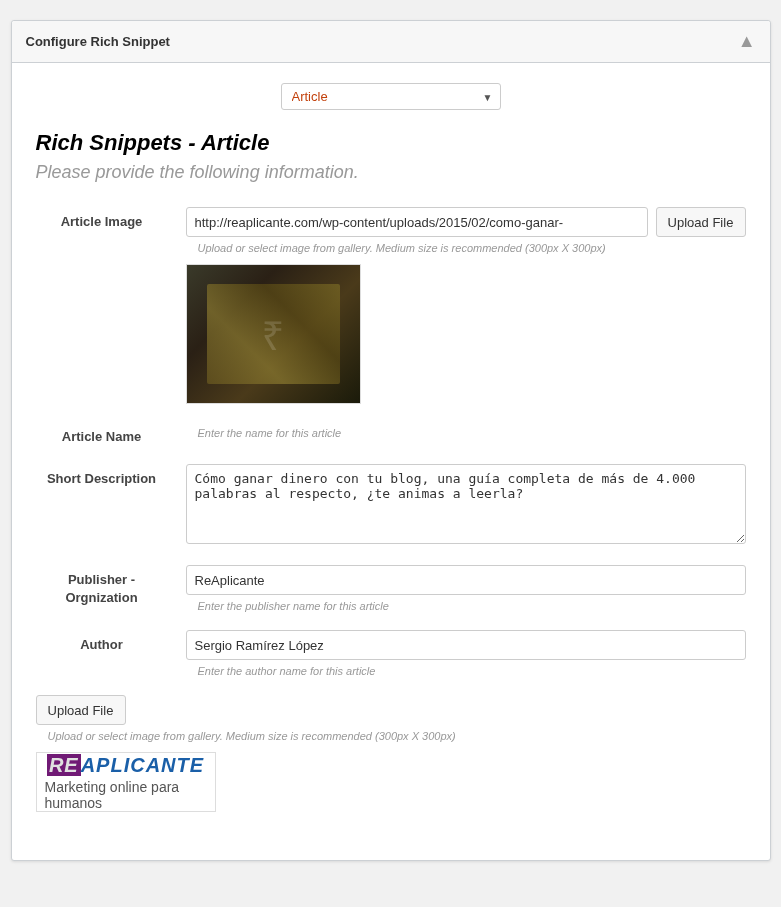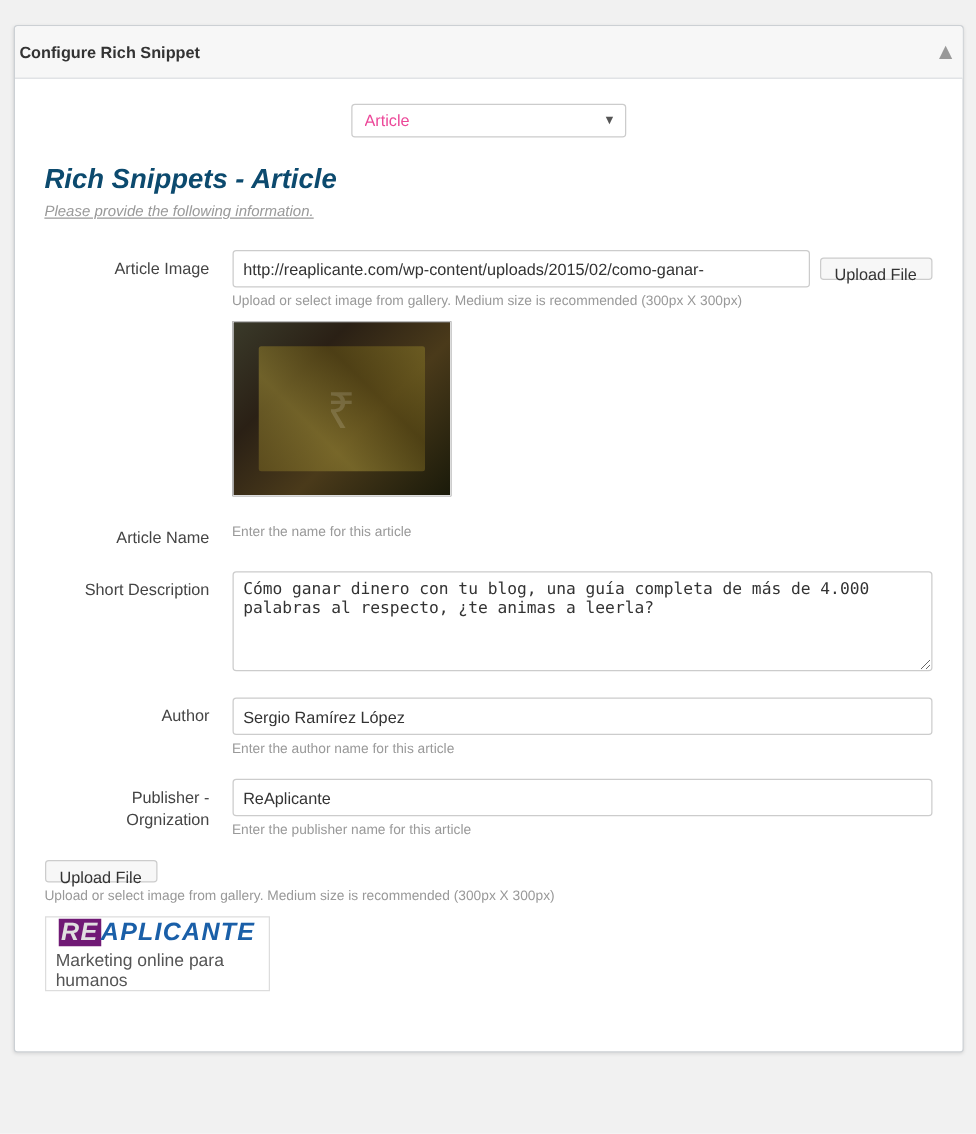--- a/index.html
+++ b/index.html
@@ -13,21 +13,21 @@
       background: #fff;
       border: 1px solid #ccd0d4;
       border-radius: 3px;
       width: 760px;
       margin: 20px auto;
       box-shadow: 0 1px 3px rgba(0,0,0,0.1);
     }
     .panel-header {
       background: #f7f7f7;
       border-bottom: 1px solid #ccd0d4;
-      padding: 10px 4px;
+      padding: 10px 14px;
       display: flex;
       align-items: center;
       justify-content: space-between;
       border-radius: 3px 3px 0 0;
     }
     .panel-header-title {
       font-size: 13px;
       font-weight: 600;
       color: #333;
     }
@@ -42,21 +42,21 @@
     .snippet-type-row {
       display: flex;
       justify-content: center;
       margin-bottom: 20px;
     }
     .snippet-type-select {
       border: 1px solid #ccc;
       border-radius: 3px;
       padding: 5px 28px 5px 10px;
       font-size: 13px;
-      color: #ec4899;
+      color: #c2410c;
       background: #fff;
       appearance: none;
       -webkit-appearance: none;
       width: 220px;
       background-image: none;
       cursor: pointer;
     }
     .select-wrapper {
       position: relative;
       display: inline-block;
@@ -68,44 +68,43 @@
       top: 50%;
       transform: translateY(-50%);
       font-size: 10px;
       color: #555;
       pointer-events: none;
     }
     .section-title {
       font-size: 22px;
       font-style: italic;
       font-weight: bold;
-      color: #0c4a6e;
+      color: #000000;
       margin-bottom: 6px;
     }
     .section-subtitle {
-      font-size: 12px;
+      font-size: 18px;
       font-style: italic;
       color: #999;
       margin-bottom: 24px;
-      text-decoration: underline;
     }
     .form-row {
       display: flex;
       align-items: flex-start;
       margin-bottom: 18px;
     }
     .form-label {
       width: 150px;
       min-width: 150px;
-      text-align: right;
+      text-align: center;
       padding-right: 18px;
       padding-top: 6px;
       font-size: 13px;
       color: #444;
-      font-weight: 400;
+      font-weight: 700;
       line-height: 1.4;
     }
     .form-control-wrap {
       flex: 1;
     }
     .input-row {
       display: flex;
       align-items: center;
       gap: 8px;
     }
@@ -123,33 +122,35 @@
       border-radius: 3px;
       padding: 6px 8px;
       font-size: 13px;
       color: #333;
       width: 100%;
       height: 80px;
       resize: vertical;
     }
     .hint-text {
       font-size: 11px;
+      font-style: italic;
       color: #999;
       margin-top: 5px;
+      margin-left: 12px;
     }
     .upload-btn {
       background: #f7f7f7;
       border: 1px solid #ccc;
       border-radius: 3px;
       padding: 5px 10px;
       font-size: 13px;
       color: #333;
       cursor: pointer;
       white-space: nowrap;
-      height: 18px;
+      height: 30px;
       min-width: 90px;
     }
     .preview-image {
       margin-top: 10px;
       width: 175px;
       height: 140px;
       background: #222;
       border: 1px solid #ddd;
       display: flex;
       align-items: center;
@@ -271,32 +272,32 @@
     </div>
 
     <div class="form-row">
       <div class="form-label">Short Description</div>
       <div class="form-control-wrap">
         <textarea class="textarea-input" style="">Cómo ganar dinero con tu blog, una guía completa de más de 4.000 palabras al respecto, ¿te animas a leerla?</textarea>
       </div>
     </div>
 
     <div class="form-row">
+      <div class="form-label">Publisher - Orgnization</div>
+      <div class="form-control-wrap">
+        <input type="text" class="text-input" value="ReAplicante" style="">
+        <div class="hint-text">Enter the publisher name for this article</div>
+      </div>
+    </div>
+
+    <div class="form-row">
       <div class="form-label">Author</div>
       <div class="form-control-wrap">
         <input type="text" class="text-input" value="Sergio Ramírez López" style="">
         <div class="hint-text">Enter the author name for this article</div>
-      </div>
-    </div>
-
-    <div class="form-row">
-      <div class="form-label">Publisher - Orgnization</div>
-      <div class="form-control-wrap">
-        <input type="text" class="text-input" value="ReAplicante" style="">
-        <div class="hint-text">Enter the publisher name for this article</div>
       </div>
     </div>
 
     <div class="form-row">
       <div class="form-control-wrap">
         <div class="input-row">
           <button class="upload-btn">Upload File</button>
         </div>
         <div class="hint-text">Upload or select image from gallery. Medium size is recommended (300px X 300px)</div>
         <div class="preview-image-logo">

